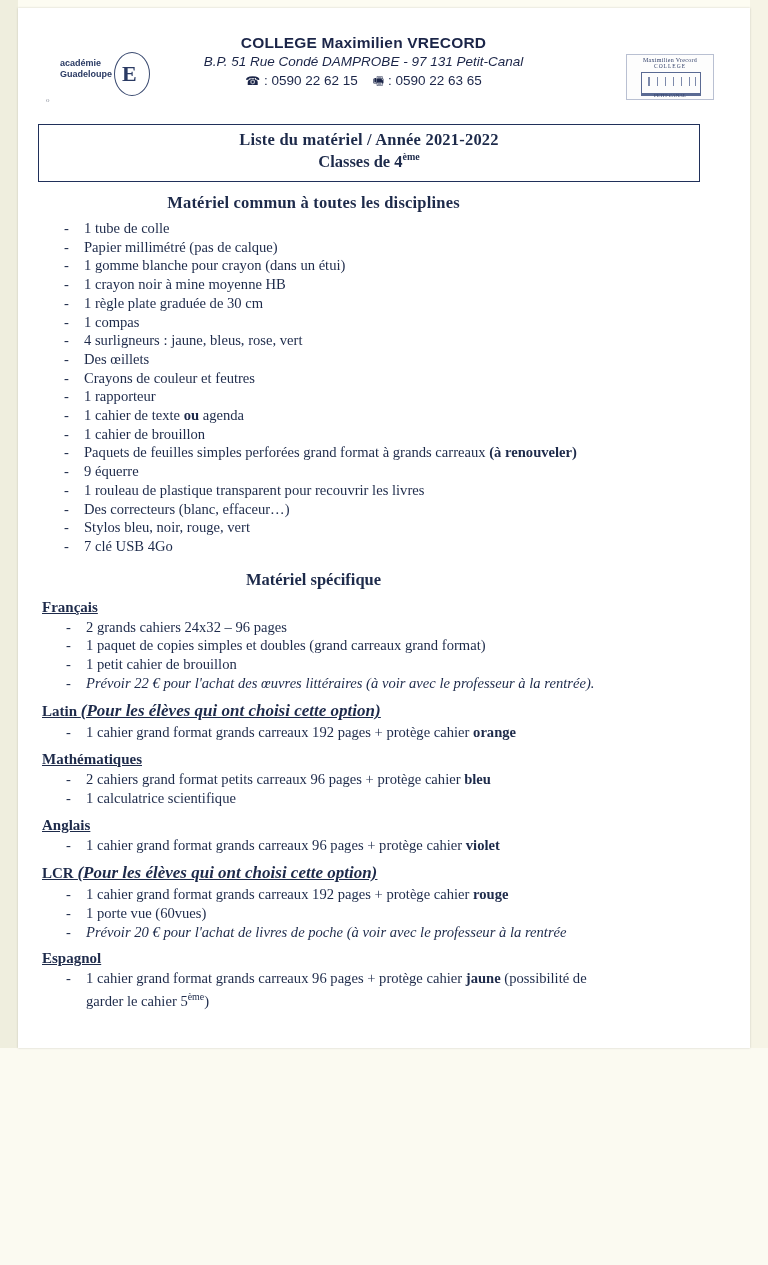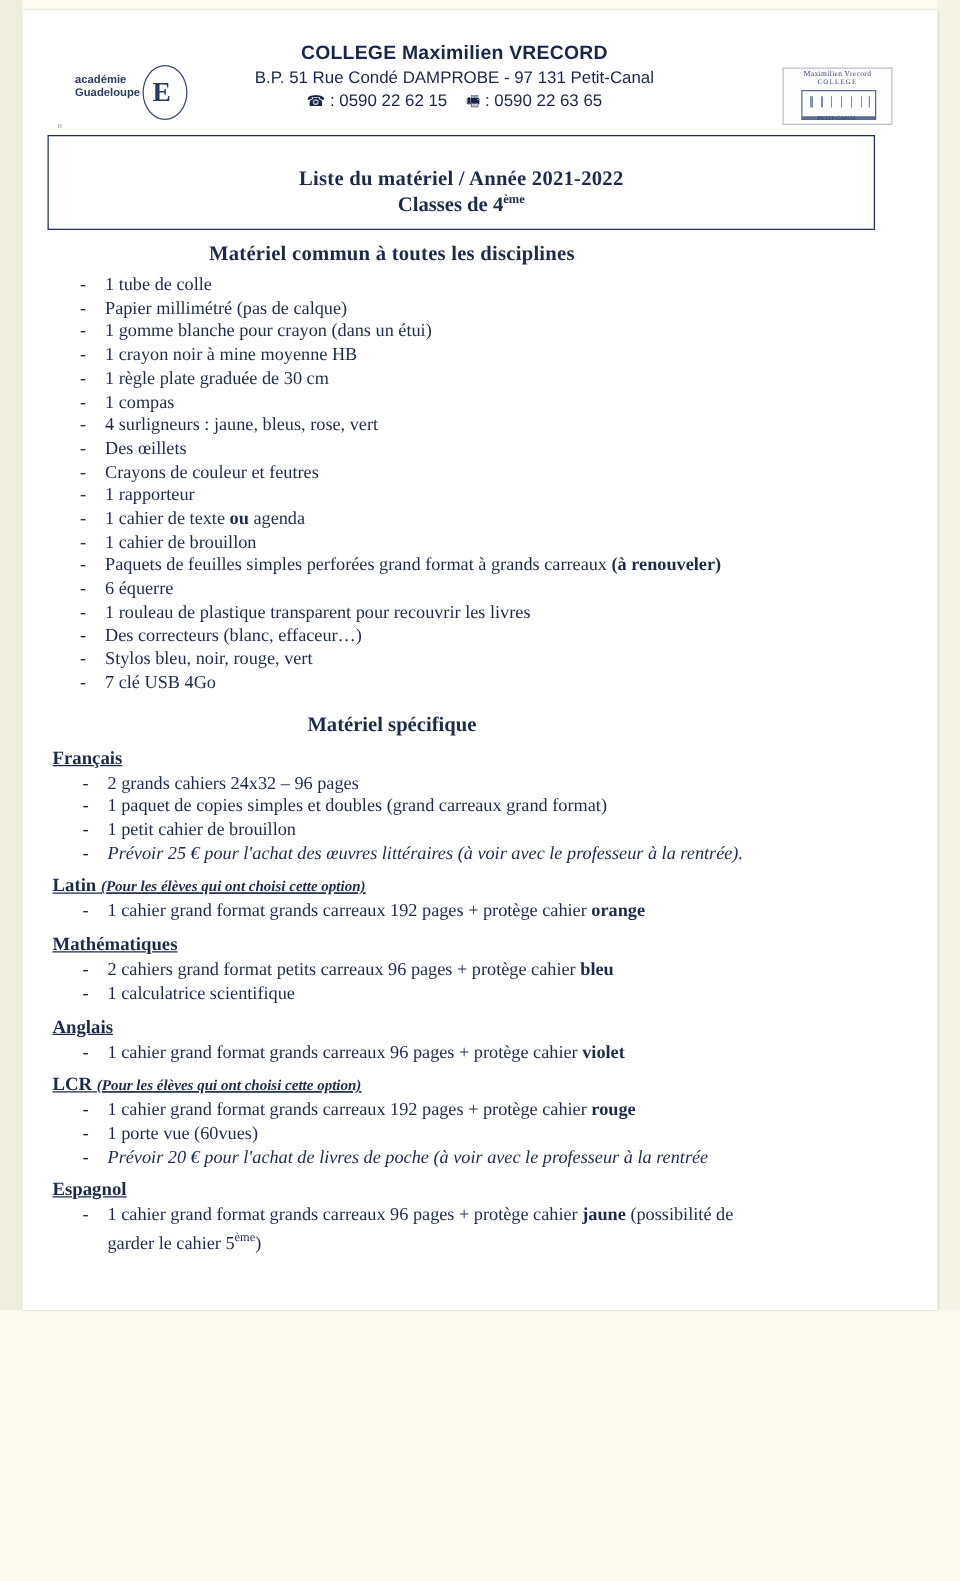--- a/index.html
+++ b/index.html
@@ -58,20 +58,21 @@
     font-weight: bold;
     font-size: 15.5px;
     letter-spacing: 0.2px;
     color: #1b2548;
   }
   .school-addr {
     font-family: "Liberation Sans", sans-serif;
     font-size: 13.5px;
     margin-top: 2px;
     color: #1b2548;
+    font-style: italic;
   }
   .school-phone {
     font-family: "Liberation Sans", sans-serif;
     font-size: 13.5px;
     margin-top: 3px;
     color: #1b2548;
   }
   .phone-glyph { font-size: 12px; }
 
   
@@ -171,23 +172,23 @@
     bottom: 1px;
     text-align: center;
     font-size: 5px;
     color: #33416a;
   }
 
   
   .title-box {
     position: absolute;
     left: 20px;
-    top: 100px;
+    top: 116px;
     width: 660px;
-    padding: 24px 0 9px 0;
+    padding: 5px 0 9px 0;
     border: 1.5px solid #20305a;
     text-align: center;
     background: #fff;
   }
   .title-line1 {
     font-size: 16.5px;
     font-weight: bold;
     letter-spacing: 0.2px;
   }
   .title-line2 {
@@ -232,21 +233,21 @@
   .sub-head {
     font-weight: bold;
     font-size: 15px;
     text-decoration: underline;
     margin: 9px 0 2px 24px;
   }
   .sub-head .note {
     font-style: italic;
     font-weight: bold;
     text-decoration: underline;
-    font-size: 12px;
+    font-size: 17px;
   }
   ul.sublist {
     list-style: none;
     margin: 0;
     padding: 0 0 0 46px;
   }
   ul.sublist li {
     position: relative;
     font-size: 14.6px;
     line-height: 18.7px;
@@ -325,35 +326,35 @@
         <li>1 crayon noir à mine moyenne HB</li>
         <li>1 règle plate graduée de 30 cm</li>
         <li>1 compas</li>
         <li>4 surligneurs : jaune, bleus, rose, vert</li>
         <li>Des œillets</li>
         <li>Crayons de couleur et feutres</li>
         <li>1 rapporteur</li>
         <li>1 cahier de texte <b>ou</b> agenda</li>
         <li>1 cahier de brouillon</li>
         <li>Paquets de feuilles simples perforées grand format à grands carreaux <b>(à renouveler)</b></li>
-        <li>6 équerre</li>
+        <li>9 équerre</li>
         <li>1 rouleau de plastique transparent pour recouvrir les livres</li>
         <li>Des correcteurs (blanc, effaceur…)</li>
         <li>Stylos bleu, noir, rouge, vert</li>
         <li>7 clé USB 4Go</li>
       </ul>
 
     <div class="spec-title">Matériel spécifique</div>
     <div id="specific-container">
         <div class="sub-head">Français</div>
         <ul class="sublist">
           <li>2 grands cahiers 24x32 – 96 pages</li>
           <li>1 paquet de copies simples et doubles (grand carreaux grand format)</li>
           <li>1 petit cahier de brouillon</li>
-          <li><i>Prévoir 25 € pour l'achat des œuvres littéraires (à voir avec le professeur à la rentrée).</i></li>
+          <li><i>Prévoir 22 € pour l'achat des œuvres littéraires (à voir avec le professeur à la rentrée).</i></li>
         </ul>
         <div class="sub-head">Latin <span class="note">(Pour les élèves qui ont choisi cette option)</span></div>
         <ul class="sublist">
           <li>1 cahier grand format grands carreaux 192 pages + protège cahier <b>orange</b></li>
         </ul>
         <div class="sub-head">Mathématiques</div>
         <ul class="sublist">
           <li>2 cahiers grand format petits carreaux 96 pages + protège cahier <b>bleu</b></li>
           <li>1 calculatrice scientifique</li>
         </ul>

